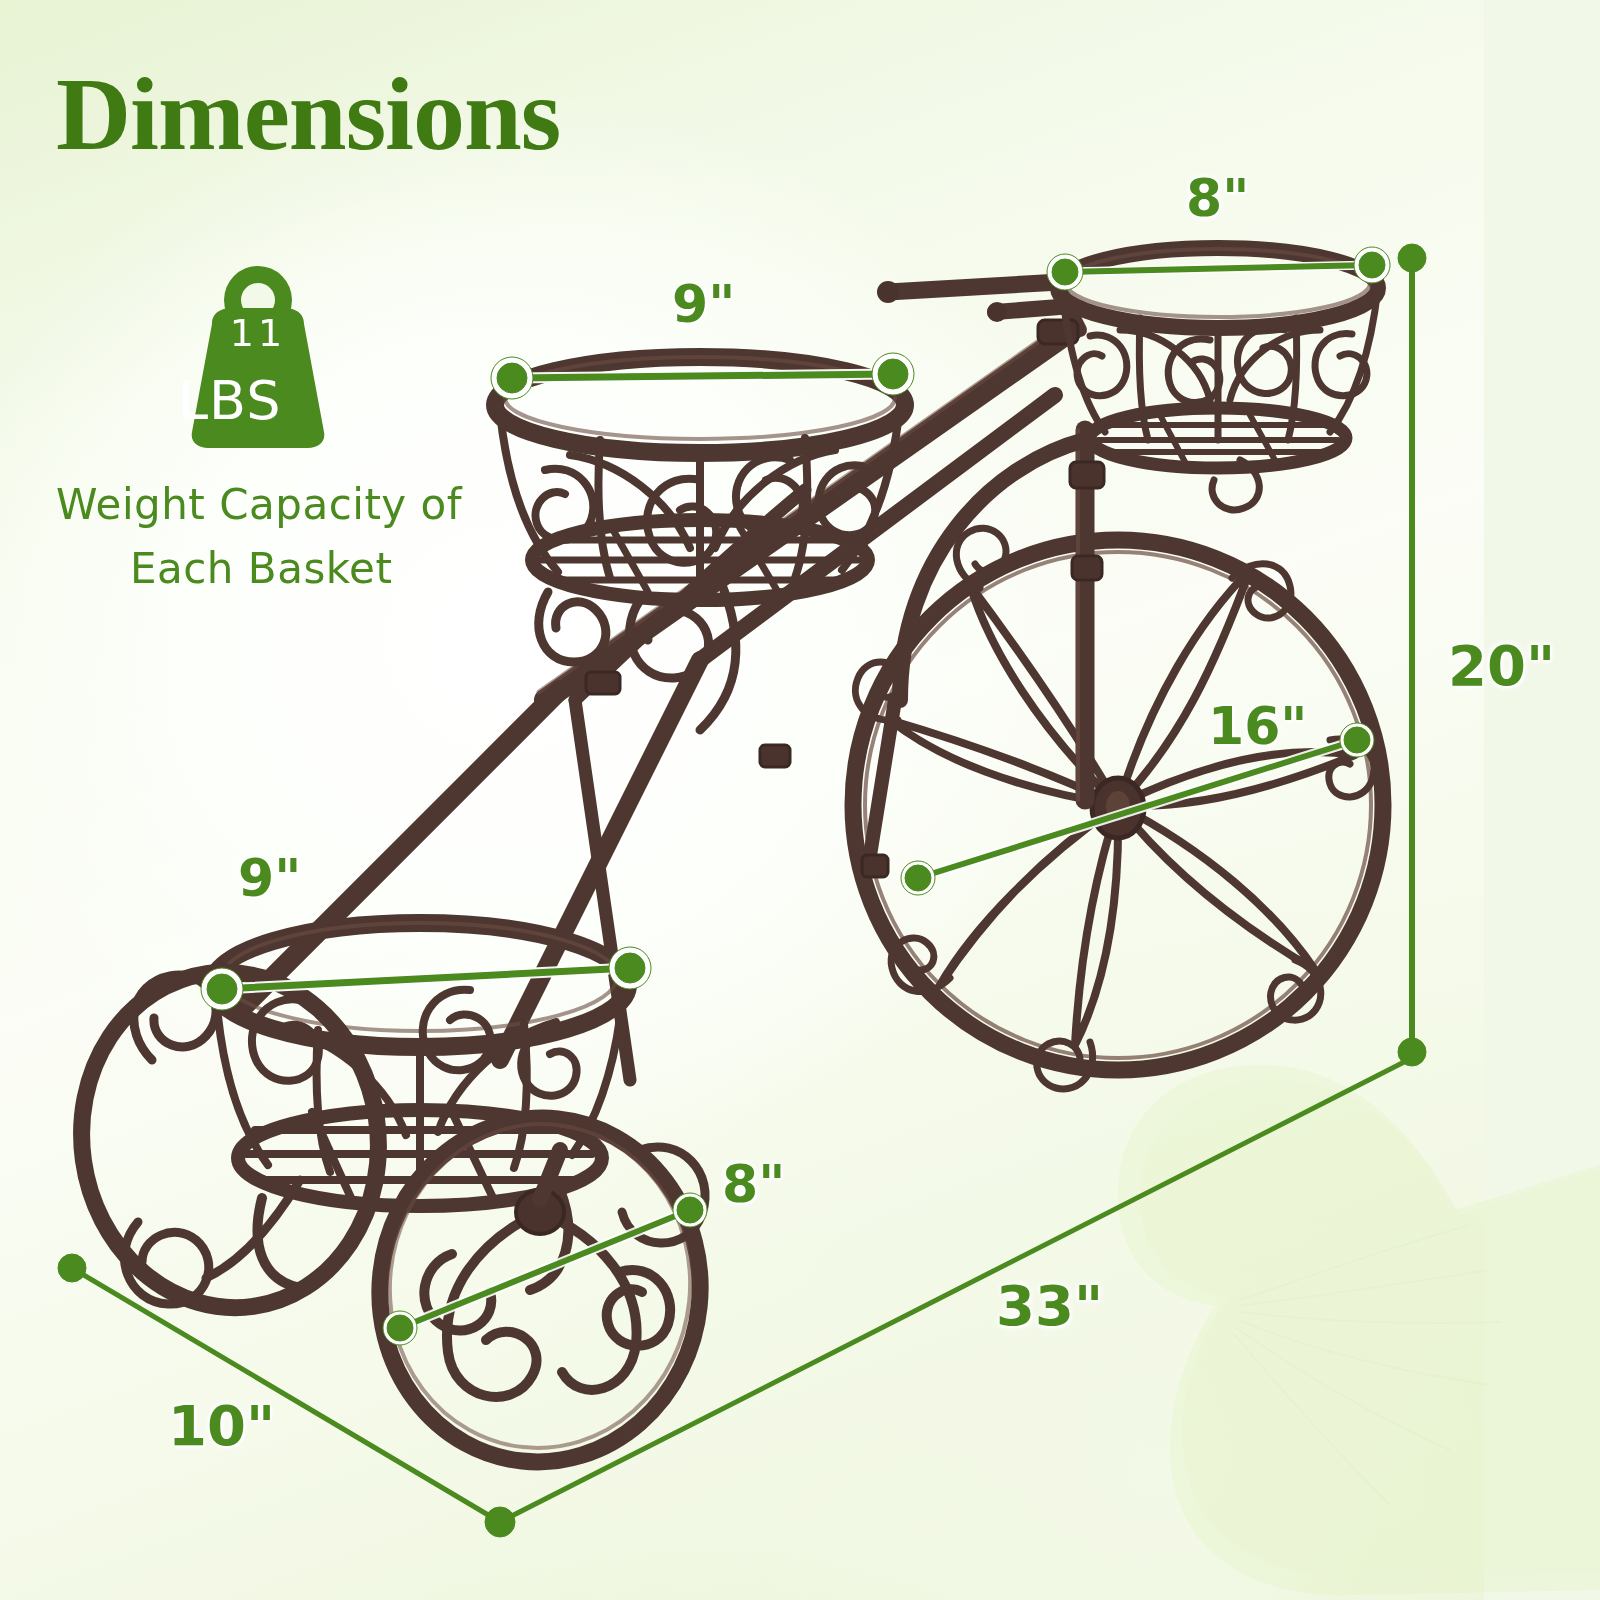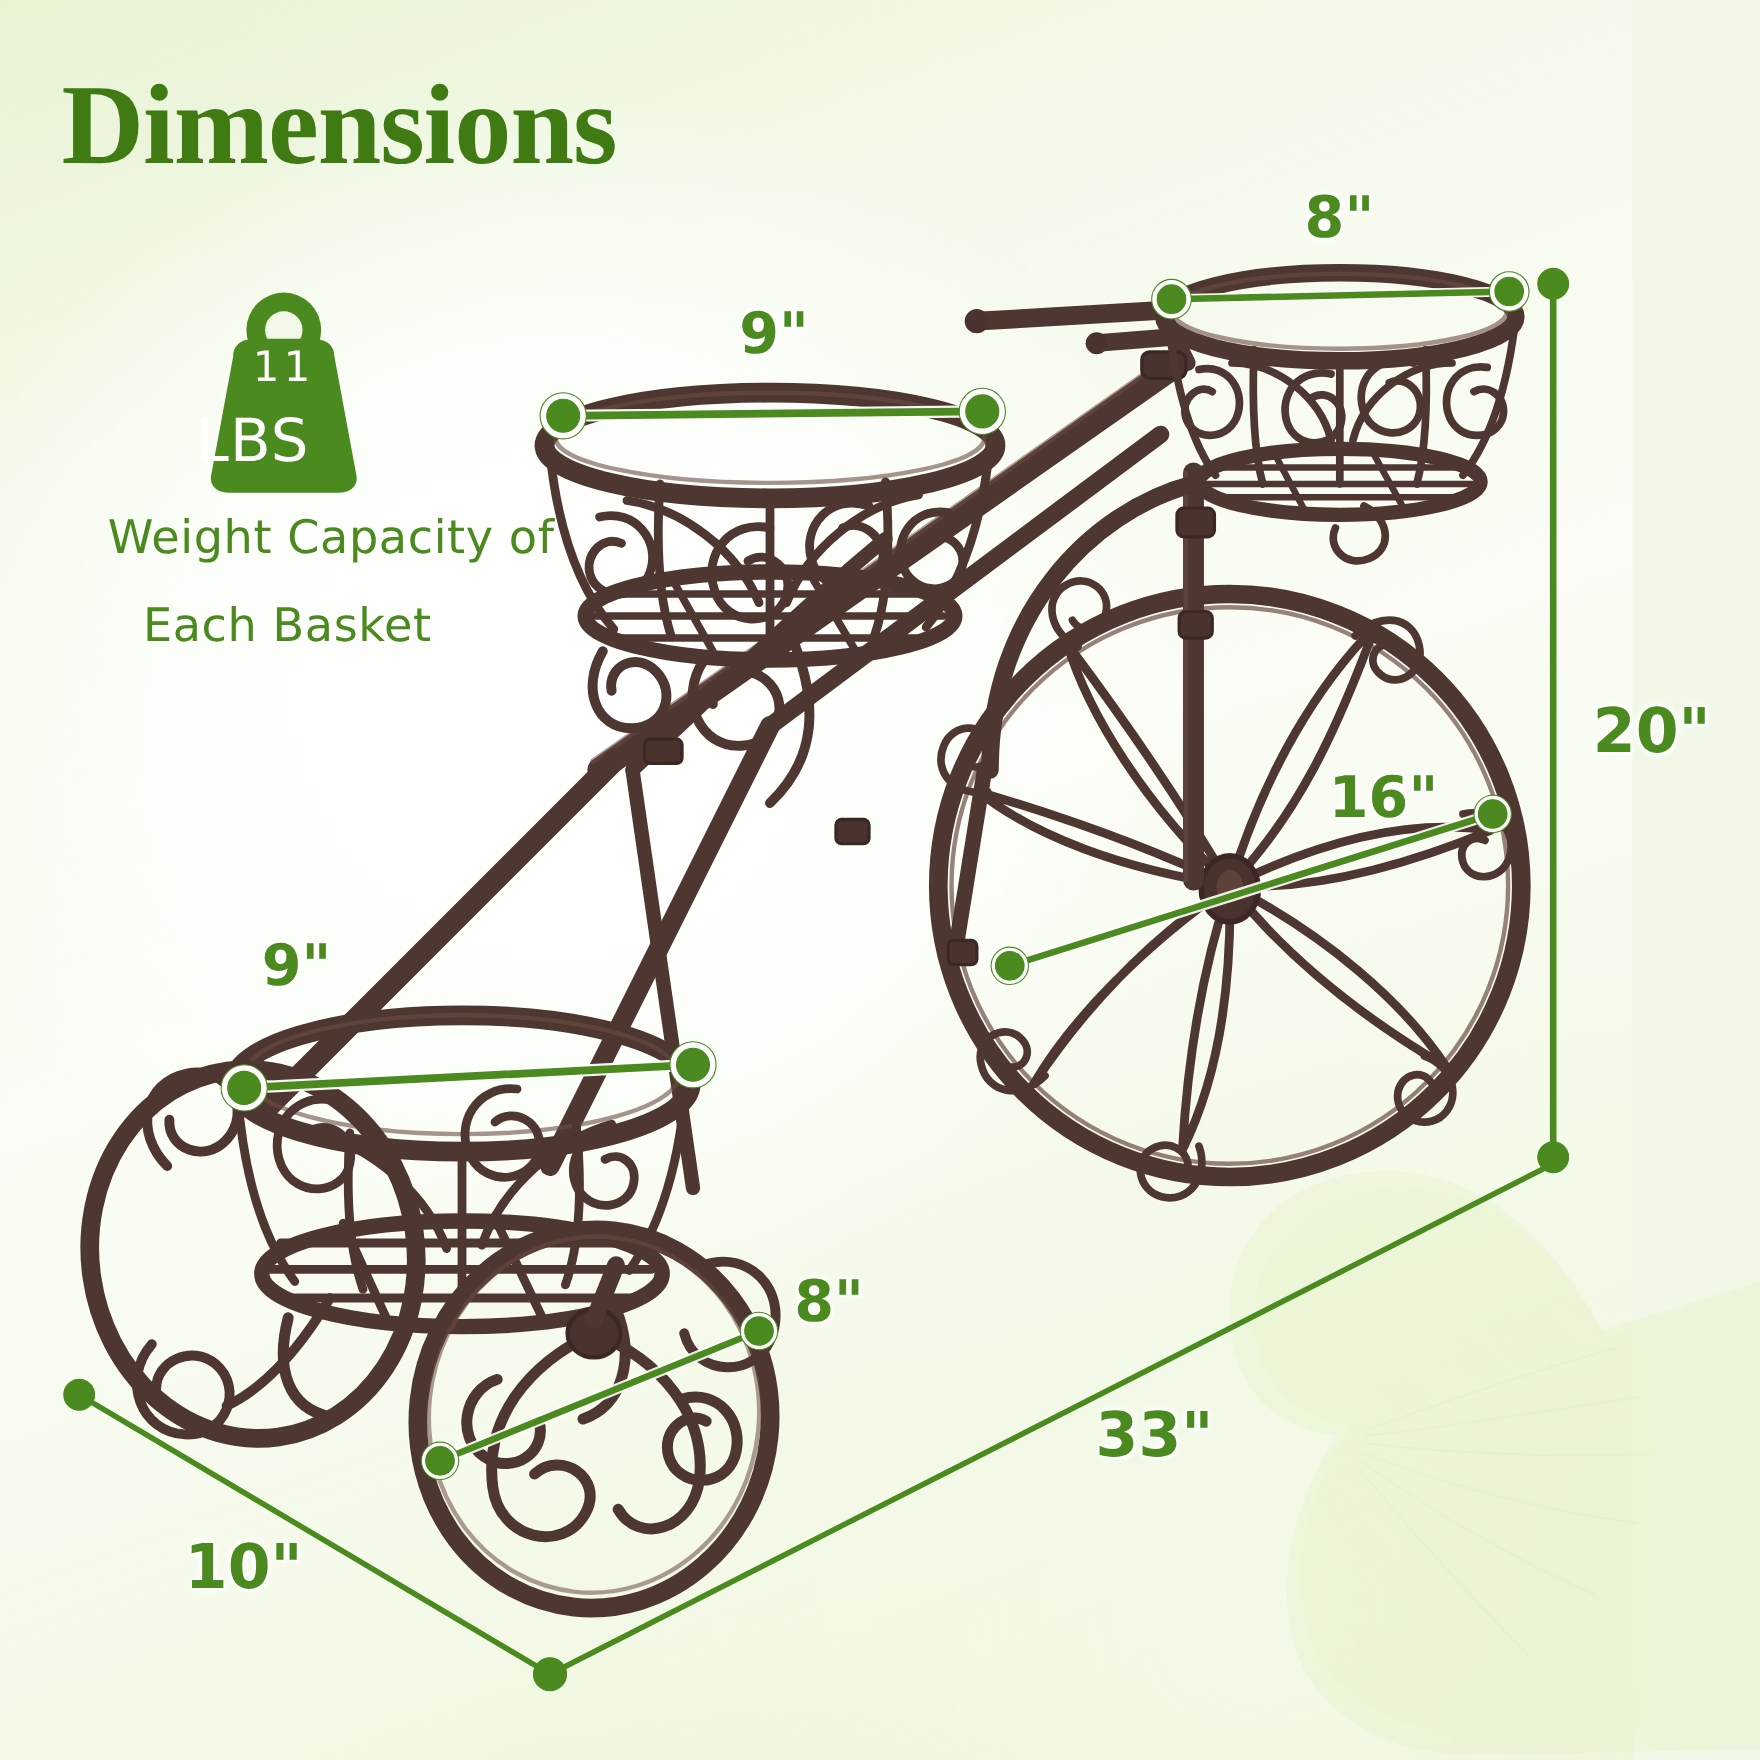--- a/index.html
+++ b/index.html
@@ -34,21 +34,21 @@
   }
   .badge-unit{
     position:absolute;left:0;top:112px;width:160px;text-align:left;
     font-size:54px;color:#ffffff;font-family:"DejaVu Sans", sans-serif;
     letter-spacing:1px;line-height:1;
   }
   .cap-line{
     position:absolute;color:#4a8a1e;font-size:42px;line-height:1;
     font-family:"DejaVu Sans", sans-serif;letter-spacing:0.5px;white-space:nowrap;
   }
-  .cap1{left:56px;top:468px;margin-left:42px;}
+  .cap1{left:56px;top:484px;}
   .cap2{left:130px;top:548px;}
   
   .dim{
     position:absolute;color:#4a8a1e;font-size:52px;font-weight:bold;
     font-family:"DejaVu Sans", sans-serif;line-height:1;white-space:nowrap;
     text-shadow:0 0 6px #fff,0 0 6px #fff,0 0 10px #fff, 2px 2px 0 rgba(255,255,255,.9);
   }
   .dim.lg{font-size:56px;}
   svg{position:absolute;left:0;top:0;}
 </style>

